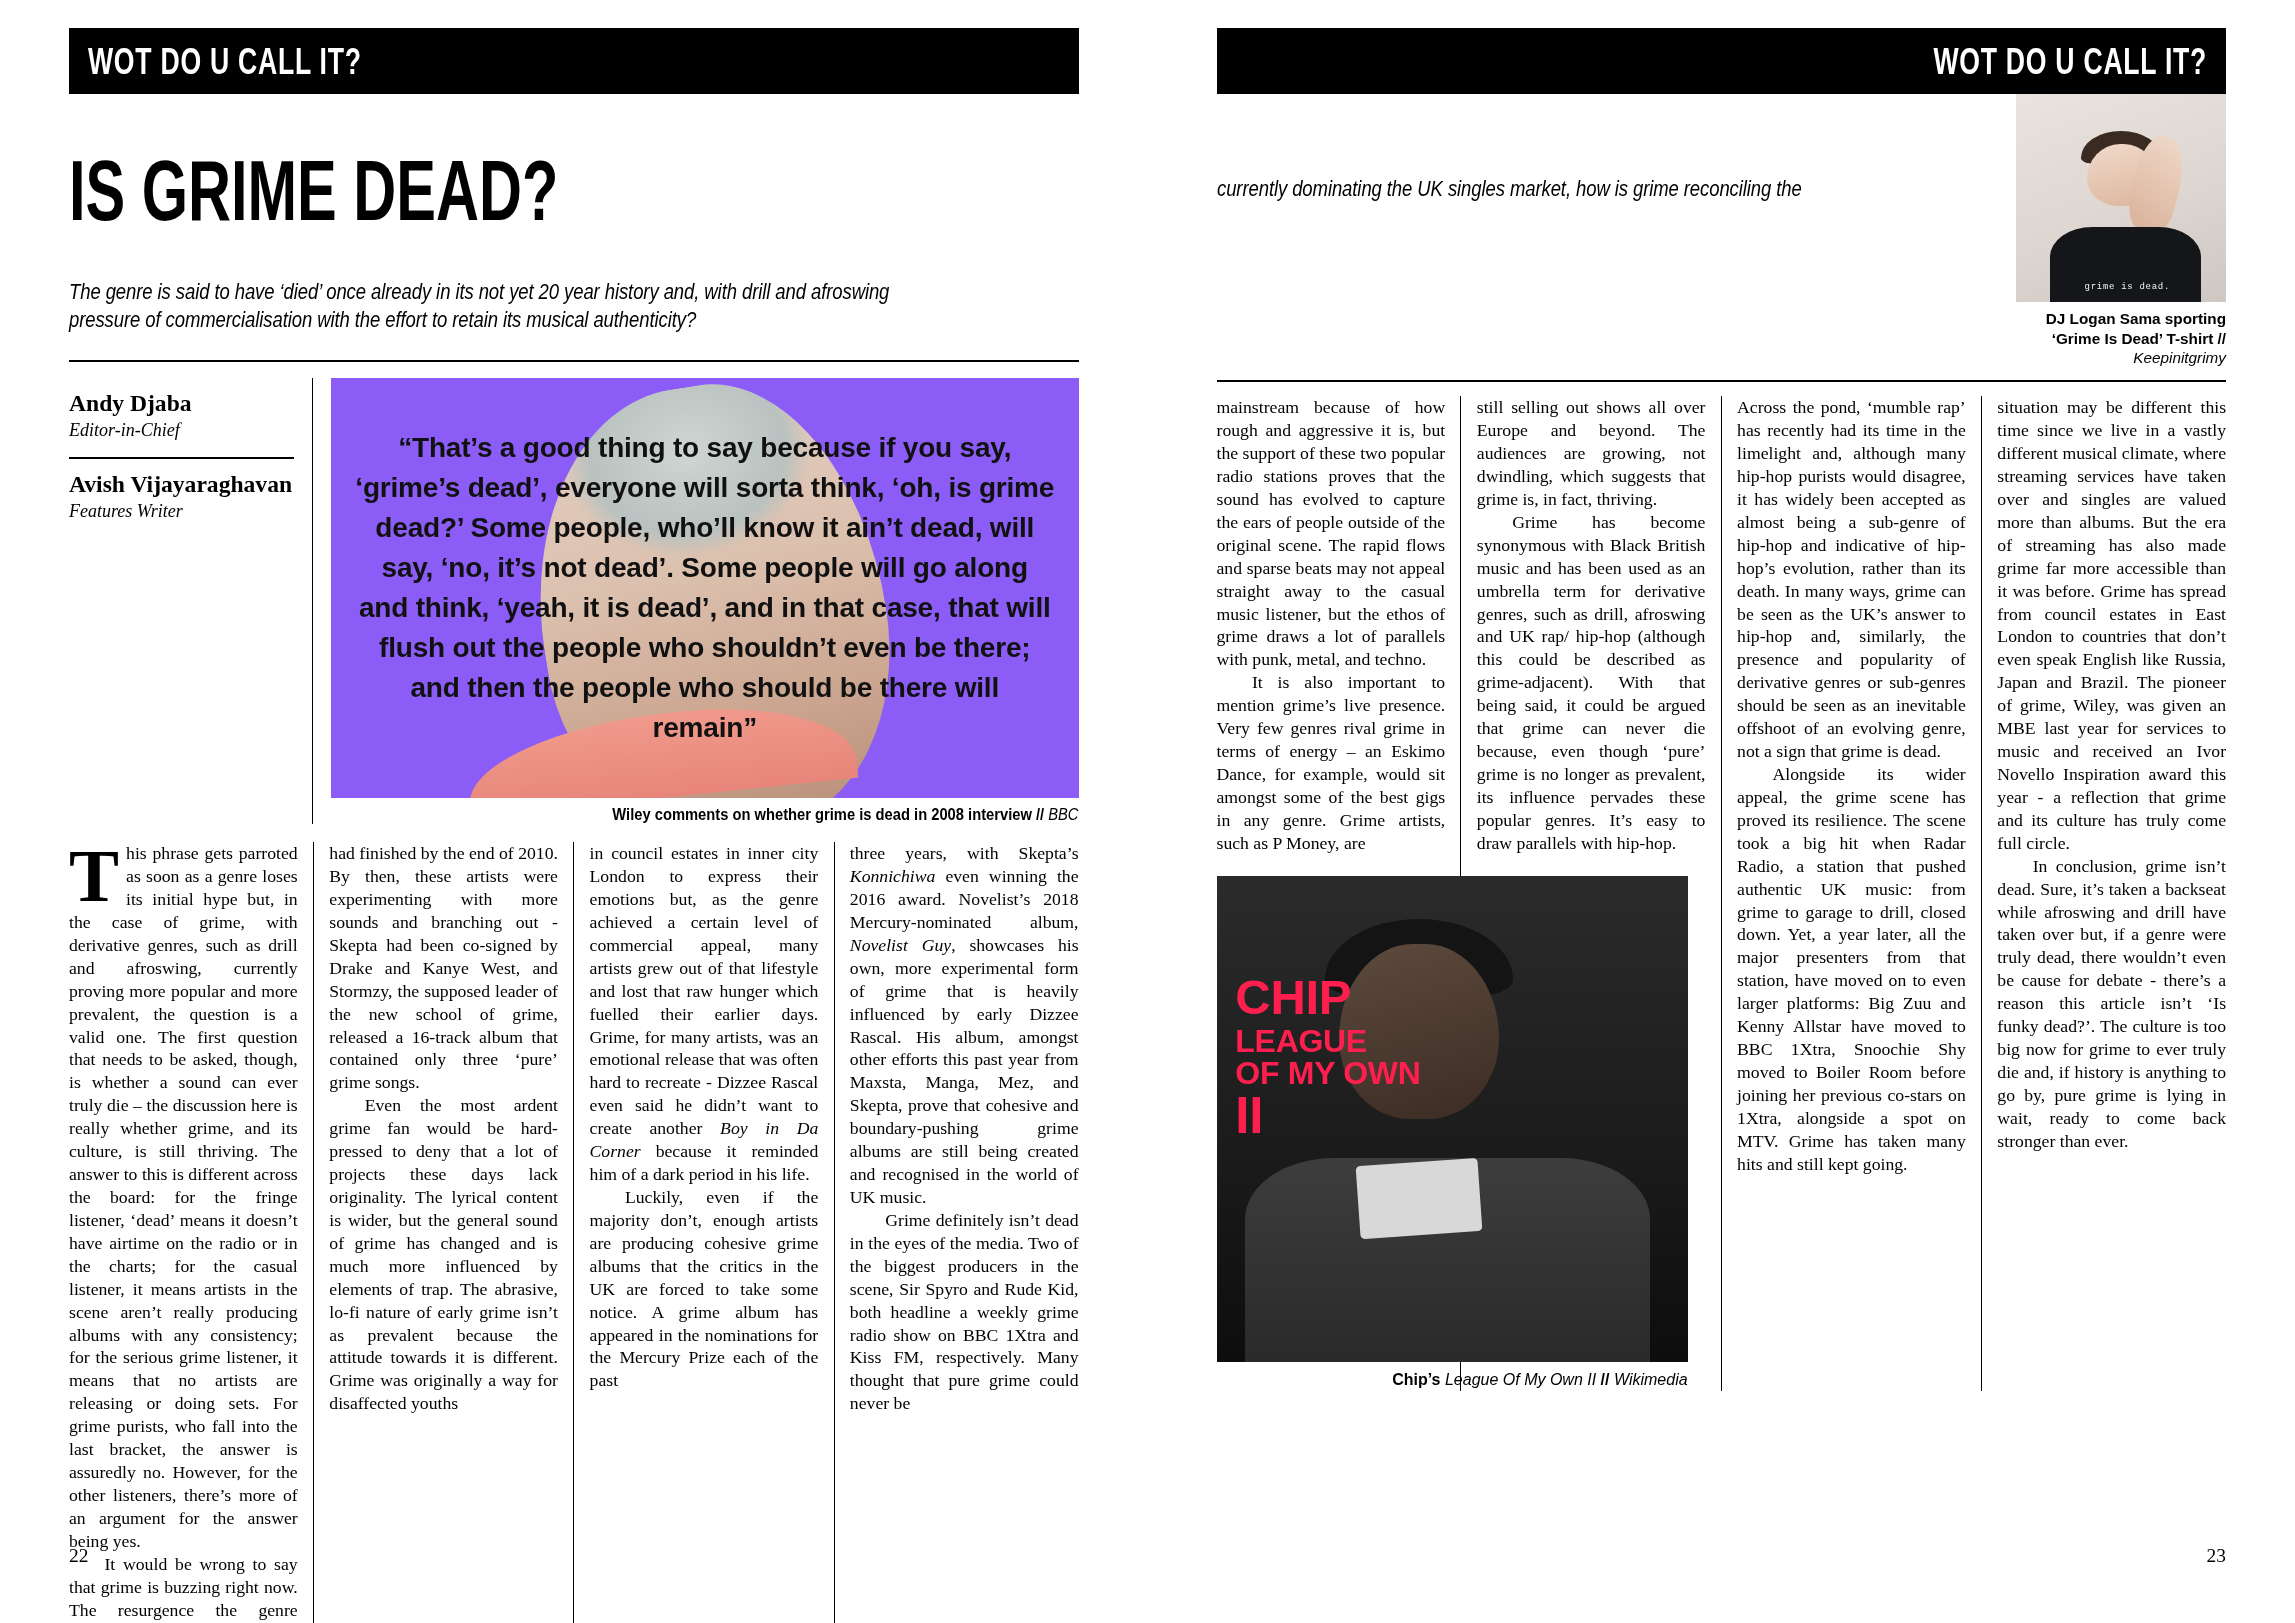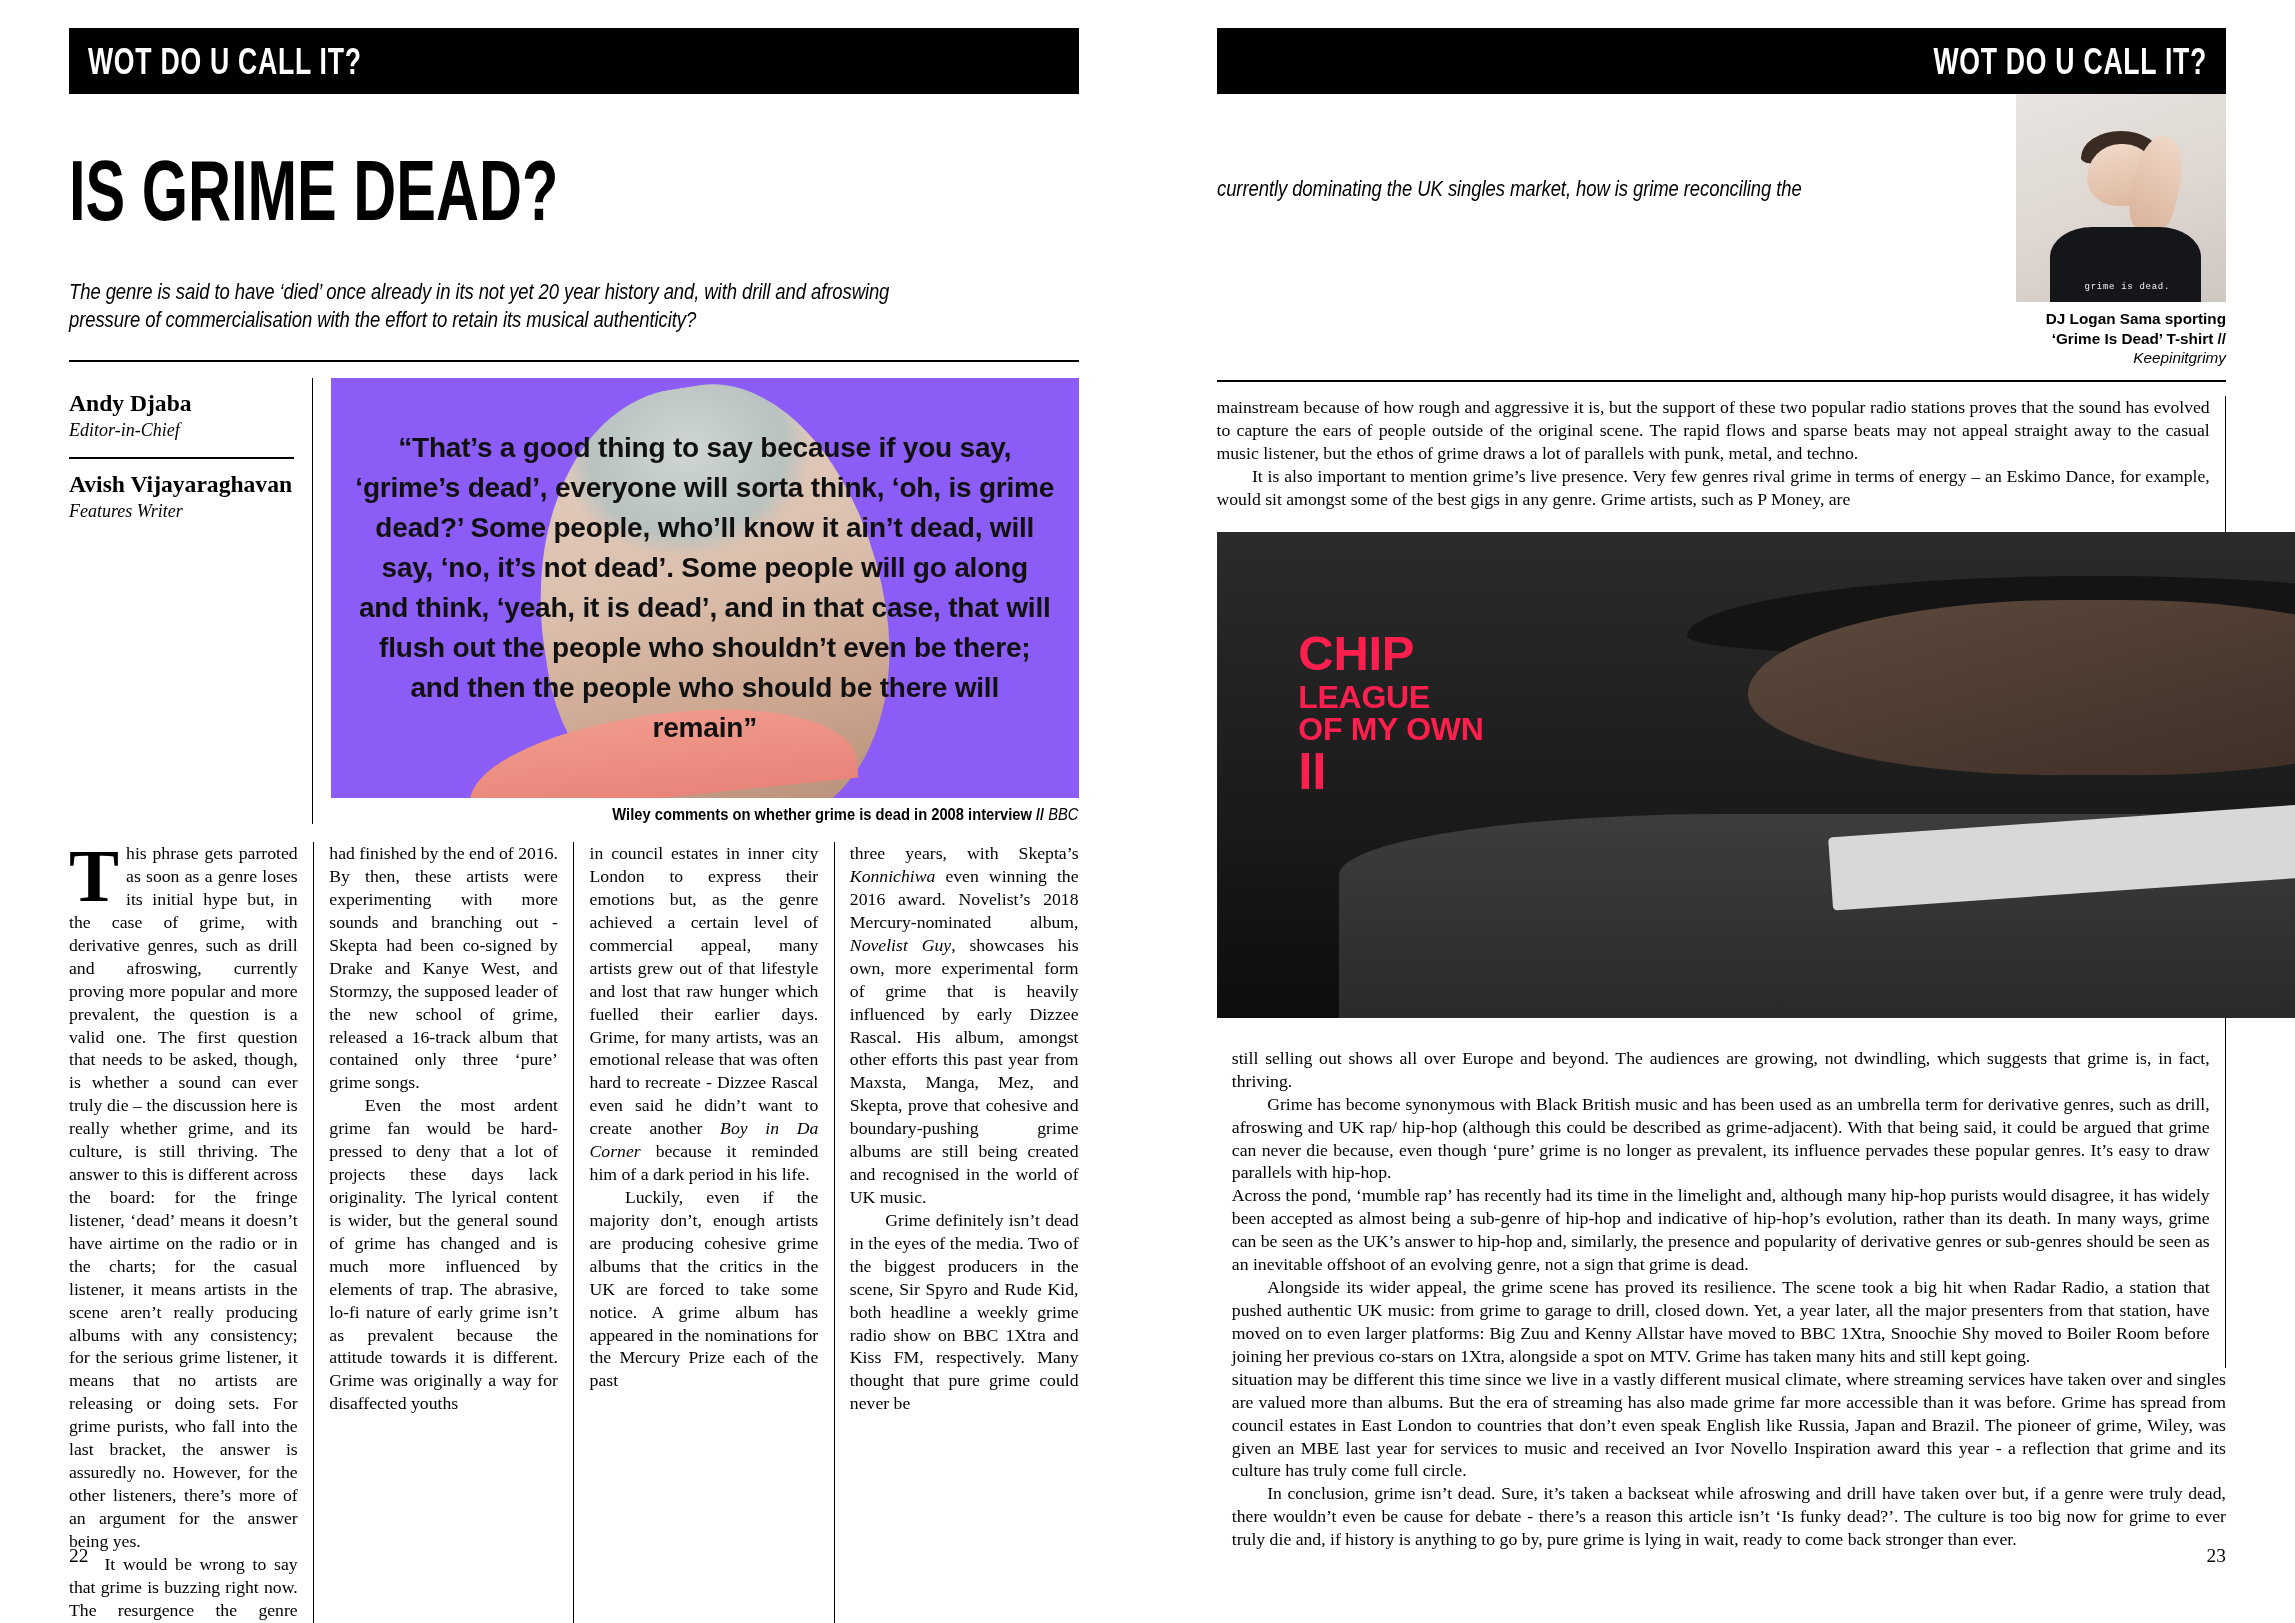--- a/index.html
+++ b/index.html
@@ -138,21 +138,21 @@
     color:#f2f2f2;font-family:"Liberation Mono", monospace;font-size:9px;letter-spacing:0.7px;
   }
   .sama-caption{
     font-family:"Liberation Sans", sans-serif;font-weight:700;font-size:15.3px;
     line-height:1.28;text-align:right;margin-top:7px;
   }
   .sama-caption i{font-weight:400;font-style:italic;}
 
   .rp-rule{border-top:2.1px solid #000;margin:18px 0 0 0;}
 
-  .rp-body{display:flex;flex-direction:column;}
+  .rp-body{display:flex;}
   .rp-col{
     flex:1;box-sizing:border-box;padding:0 15.3px;border-right:1.4px solid #000;
     font-size:17.7px;line-height:1.295;text-align:justify;
   }
   .rp-col:first-child{padding-left:0;}
   .rp-col:last-child{border-right:none;padding-right:0;}
   .rp-col p{margin:0;text-indent:2.0em;}
   .rp-col p.cont{text-indent:0;}
 
   .chip-figure{margin-top:21px;}
@@ -240,21 +240,21 @@
         </div>
       </div>
 
       <div class="cols lower">
         <div class="col">
           <p class="first"><span class="dropcap">T</span><span>his phrase gets parroted as soon as a genre loses its initial hype but, in the case of grime, with derivative genres, such as drill and afroswing, currently proving more popular and more prevalent, the question is a valid one. The first question that needs to be asked, though, is whether a sound can ever truly die – the discussion here is really whether grime, and its culture, is still thriving. The answer to this is different across the board: for the fringe listener, ‘dead’ means it doesn’t have airtime on the radio or in the charts; for the casual listener, it means artists in the scene aren’t really producing albums with any consistency; for the serious grime listener, it means that no artists are releasing or doing sets. For grime purists, who fall into the last bracket, the answer is assuredly no. However, for the other listeners, there’s more of an argument for the answer being yes.</span></p>
           <p>It would be wrong to say that grime is buzzing right now. The resurgence the genre experienced in 2014, led by Skepta and Stormzy,</p>
         </div>
 
         <div class="col">
-          <p class="cont">had finished by the end of 2016. By then, these artists were experimenting with more sounds and branching out - Skepta had been co-signed by Drake and Kanye West, and Stormzy, the supposed leader of the new school of grime, released a 16-track album that contained only three ‘pure’ grime songs.</p>
+          <p class="cont">had finished by the end of 2010. By then, these artists were experimenting with more sounds and branching out - Skepta had been co-signed by Drake and Kanye West, and Stormzy, the supposed leader of the new school of grime, released a 16-track album that contained only three ‘pure’ grime songs.</p>
           <p>Even the most ardent grime fan would be hard-pressed to deny that a lot of projects these days lack originality. The lyrical content is wider, but the general sound of grime has changed and is much more influenced by elements of trap. The abrasive, lo-fi nature of early grime isn’t as prevalent because the attitude towards it is different. Grime was originally a way for disaffected youths</p>
         </div>
 
         <div class="col">
           <p class="cont"><span>in council estates in inner city London to express their emotions but, as the genre achieved a certain level of commercial appeal, many artists grew out of that lifestyle and lost that raw hunger which fuelled their earlier days. Grime, for many artists, was an emotional release that was often hard to recreate - Dizzee Rascal even said he didn’t want to create another </span><i>Boy in Da Corner</i><span> because it reminded him of a dark period in his life.</span></p>
           <p>Luckily, even if the majority don’t, enough artists are producing cohesive grime albums that the critics in the UK are forced to take some notice. A grime album has appeared in the nominations for the Mercury Prize each of the past</p>
         </div>
 
         <div class="col">
           <p class="cont"><span>three years, with Skepta’s </span><i>Konnichiwa</i><span> even winning the 2016 award. Novelist’s 2018 Mercury-nominated album, </span><i>Novelist Guy</i><span>, showcases his own, more experimental form of grime that is heavily influenced by early Dizzee Rascal. His album, amongst other efforts this past year from Maxsta, Manga, Mez, and Skepta, prove that cohesive and boundary-pushing grime albums are still being created and recognised in the world of UK music.</span></p>

